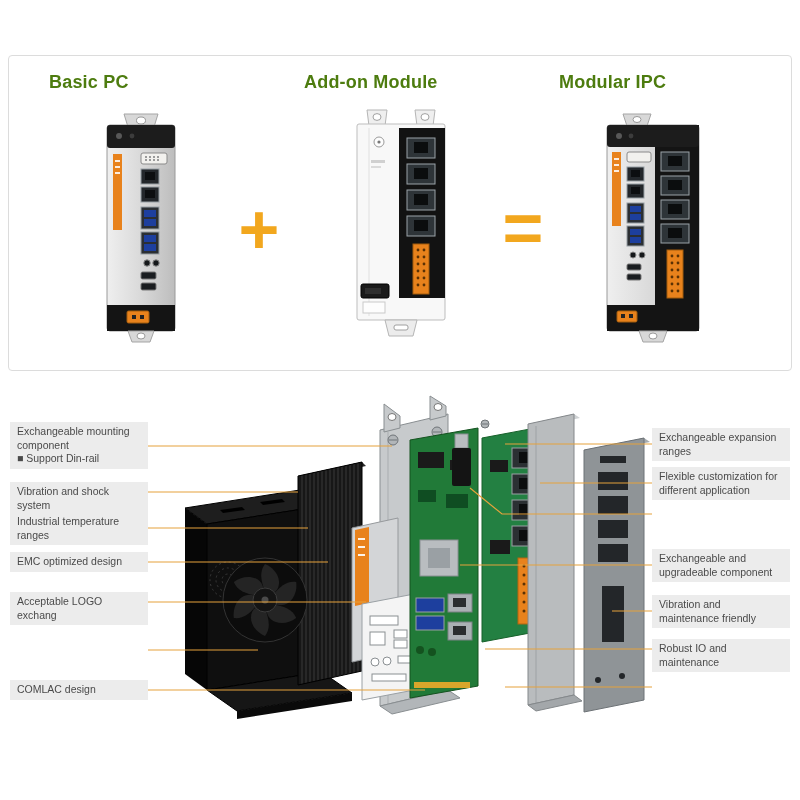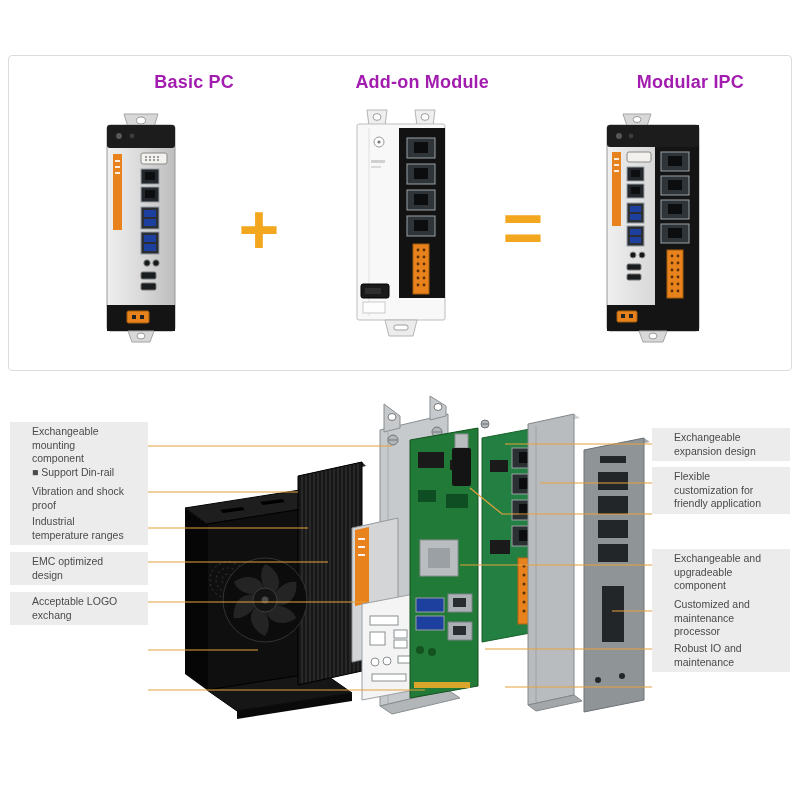--- a/index.html
+++ b/index.html
@@ -2,36 +2,36 @@
 <html><head>
 <meta charset="utf-8">
 <style>
   html,body{margin:0;padding:0;background:#fff;}
   .page{position:relative;width:800px;height:800px;background:#ffffff;
         font-family:"Liberation Sans",sans-serif;overflow:hidden;}
 
   
   .top-panel{position:absolute;left:8px;top:55px;width:782px;height:314px;
              border:1px solid #dcdcdc;border-radius:4px;background:#fff;}
-  .col-title{position:absolute;top:16px;width:185px;text-align:right;
-             font-size:18px;font-weight:bold;color:#a21caf;letter-spacing:.2px;}
+  .col-title{position:absolute;top:16px;width:185px;text-align:left;
+             font-size:18px;font-weight:bold;color:#4d7c0f;letter-spacing:.2px;}
   .t1{left:40px}.t2{left:295px}.t3{left:550px}
   .device{position:absolute;}
   .d1{left:82px;top:56px;}
   .d2{left:336px;top:52px;}
   .d3{left:588px;top:56px;}
   .operator{position:absolute;width:64px;height:84px;font-size:70px;font-weight:900;
             color:#f2a71e;text-align:center;line-height:80px;user-select:none;}
   .op-plus{left:218px;top:134px;}
   .op-eq{left:482px;top:132px;}
 
   
   .diagram-svg{position:absolute;left:0;top:390px;width:800px;height:410px;}
   .feature-label{position:absolute;width:138px;box-sizing:border-box;background:#ececec;
-                 color:#4a4a4a;font-size:10.5px;line-height:1.3;padding:3px 22px;}
+                 color:#4a4a4a;font-size:10.5px;line-height:1.3;padding:3px 7px;}
   .feature-label span{white-space:pre-line;}
   .ll{left:10px;} .rl{left:652px;}
   .l1{top:422px}.l2{top:482px}.l3{top:512px}.l4{top:552px}.l5{top:592px}.l6{top:640px}.l7{top:680px}
   .r1{top:428px}.r2{top:467px}.r3{top:504px}.r4{top:549px}.r5{top:595px}.r6{top:639px}.r7{top:671px}
 </style>
 </head>
 <body>
 
 <div class="page">
 
@@ -401,24 +401,25 @@
       <polyline points="652,124 502,124 470,98"></polyline>
       <polyline points="652,175 460,175"></polyline>
       <polyline points="652,221 612,221"></polyline>
       <polyline points="652,259 485,259"></polyline>
       <polyline points="652,297 505,297"></polyline>
     </g>
   </svg>
 
   <div class="feature-label ll l1"><span>Exchangeable mounting component
 ■ Support Din-rail</span></div>
-  <div class="feature-label ll l2"><span>Vibration and shock proof</span></div>
+  <div class="feature-label ll l2"><span>Vibration and shock system</span></div>
   <div class="feature-label ll l3"><span>Industrial temperature ranges</span></div>
   <div class="feature-label ll l5"><span>Acceptable LOGO exchang</span></div>
   <div class="feature-label ll l4"><span>EMC optimized design</span></div>
-
-  <div class="feature-label rl r1"><span>Exchangeable expansion design</span></div>
-  <div class="feature-label rl r2"><span>Flexible customization for friendly application</span></div>
+  <div class="feature-label ll l7"><span>COMLAC design</span></div>
+
+  <div class="feature-label rl r1"><span>Exchangeable expansion ranges</span></div>
+  <div class="feature-label rl r2"><span>Flexible customization for different application</span></div>
   <div class="feature-label rl r4"><span>Exchangeable and upgradeable component</span></div>
-  <div class="feature-label rl r5"><span>Customized and maintenance processor</span></div>
+  <div class="feature-label rl r5"><span>Vibration and maintenance friendly</span></div>
   <div class="feature-label rl r6"><span>Robust IO and maintenance</span></div>
 
 </div>
 
 </body></html>

